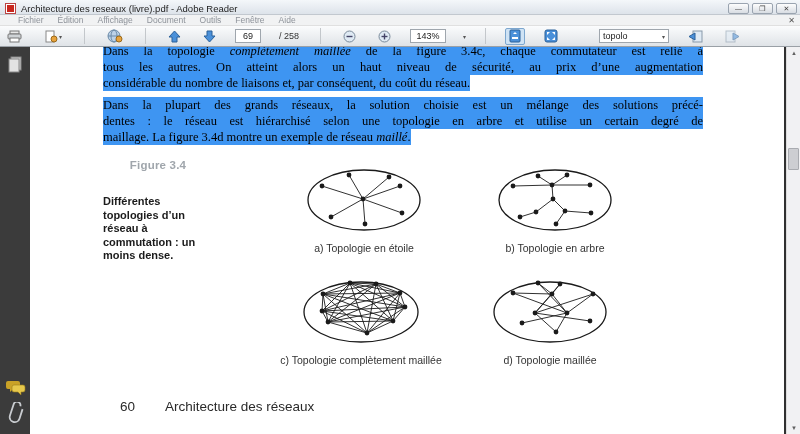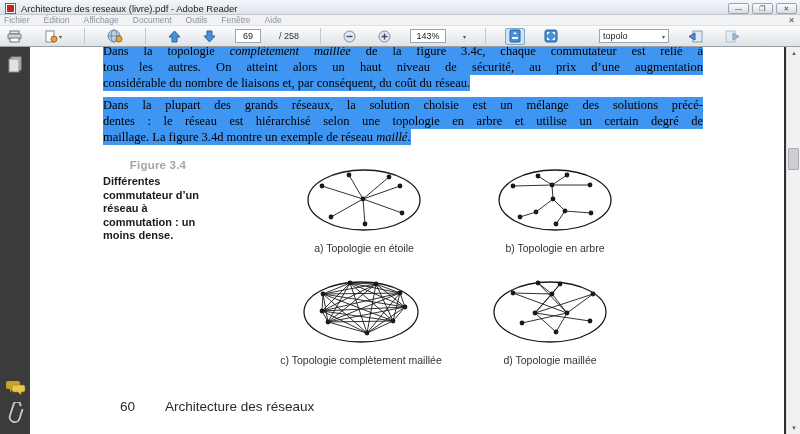--- a/index.html
+++ b/index.html
@@ -12,21 +12,21 @@
               display:flex; align-items:flex-end; padding:0 3px; }
   .pdf-icon { width:11px; height:11px; margin:0 5px 0 2px; position:relative; background:#fff; border:1px solid #b44; }
   .pdf-icon::after { content:""; position:absolute; left:1px; top:1px; width:7px; height:7px; background:#c9271e; }
   .title-text { font-size:9.5px; color:#222; white-space:nowrap; }
   .win-buttons { margin-left:auto; display:flex; gap:3px; }
   .win-btn { width:21px; height:11px; background:linear-gradient(#fdfdfd,#d8dde3); border:1px solid #9aa4b0;
              border-radius:2px; font-size:7px; line-height:9px; text-align:center; color:#444; }
 
   
   .menubar { height:11px; background:#f1f2f3; border-bottom:1px solid #e0e0e0; display:flex; align-items:center;
-             padding-left:4px; gap:14px; position:relative; }
+             padding-left:18px; gap:14px; position:relative; }
   .menu-item { font-size:8.5px; color:#8d9299; }
   .menubar-close { position:absolute; right:5px; top:1px; font-size:8px; color:#555; }
 
   
   .toolbar { height:21px; background:linear-gradient(#fbfcfd,#dfe3e7); border-bottom:1px solid #9aa0a6;
              display:flex; align-items:center; padding:0 4px; gap:16px; }
   .tb-sep { width:1px; height:16px; background:#c3c7cb; margin:0 3px; }
   .tb-btn { height:17px; min-width:17px; display:flex; align-items:center; justify-content:center;
             border:1px solid transparent; border-radius:2px; padding:0 2px; }
   .tb-btn.pressed { background:#cfe3f5; border-color:#7da7cf; }
@@ -52,21 +52,21 @@
   
   .doc-paragraphs { position:absolute; left:73px; top:-4px; width:600px;
                     font-family:"Liberation Serif","DejaVu Serif",serif; font-size:12.5px; color:#000000; }
   .para { margin-bottom:5px; }
   .dline { line-height:16.2px; white-space:nowrap; }
   .dline.just { white-space:normal; text-align:justify; text-align-last:justify; }
   .hl { background:var(--sel,#3e95f2); padding:1px 0; }
 
   .figure-caption { position:absolute; left:73px; top:112px; width:110px; }
   .figure-label { font-size:11.5px; font-weight:bold; color:#a0a6ac; letter-spacing:.2px;text-align:center; }
-  .caption-lines { margin-top:4px; font-size:11px; font-weight:bold; color:#1b1b1b; }
+  .caption-lines { margin-top:24px; font-size:11px; font-weight:bold; color:#1b1b1b; }
   .caption-lines div { line-height:13.5px; }
 
   .diagram { position:absolute; width:220px; text-align:center; }
   .diagram svg { display:block; margin:0 auto; }
   .diagram-label { font-size:10.5px; color:#333; margin-top:2px; }
 
   .doc-footer { position:absolute; left:90px; top:352px; display:flex; align-items:baseline;
                 font-size:13.5px; color:#2a2a2a; }
   .doc-footer .pageno { width:45px; }
 </style>
@@ -212,21 +212,21 @@
             <div class="dline just"><span class="hl"><span>Dans la plupart des grands réseaux, la solution choisie est un mélange des solutions précé-</span></span></div>
             <div class="dline just"><span class="hl"><span>dentes : le réseau est hiérarchisé selon une topologie en arbre et utilise un certain degré de</span></span></div>
             <div class="dline"><span class="hl"><span>maillage. La figure 3.4d montre un exemple de réseau </span><i>maillé</i><span>.</span></span></div>
           </div>
       </div>
 
       <div class="figure-caption">
         <div class="figure-label">Figure 3.4</div>
         <div class="caption-lines">
             <div>Différentes</div>
-            <div>commutateur d’un</div>
+            <div>topologies d’un</div>
             <div>réseau à</div>
             <div>commutation : un</div>
             <div>moins dense.</div>
           </div>
       </div>
 
       <div class="diagram" style="left:224px; top:113px">
         <svg width="150" height="80" viewBox="0 0 150 80">
             <ellipse cx="75" cy="40" rx="56" ry="30" fill="none" stroke="#1a1a1a" stroke-width="1.3"></ellipse>
             <line x1="74" y1="39" x2="33" y2="26" stroke="#1a1a1a" stroke-width="0.9"></line>

